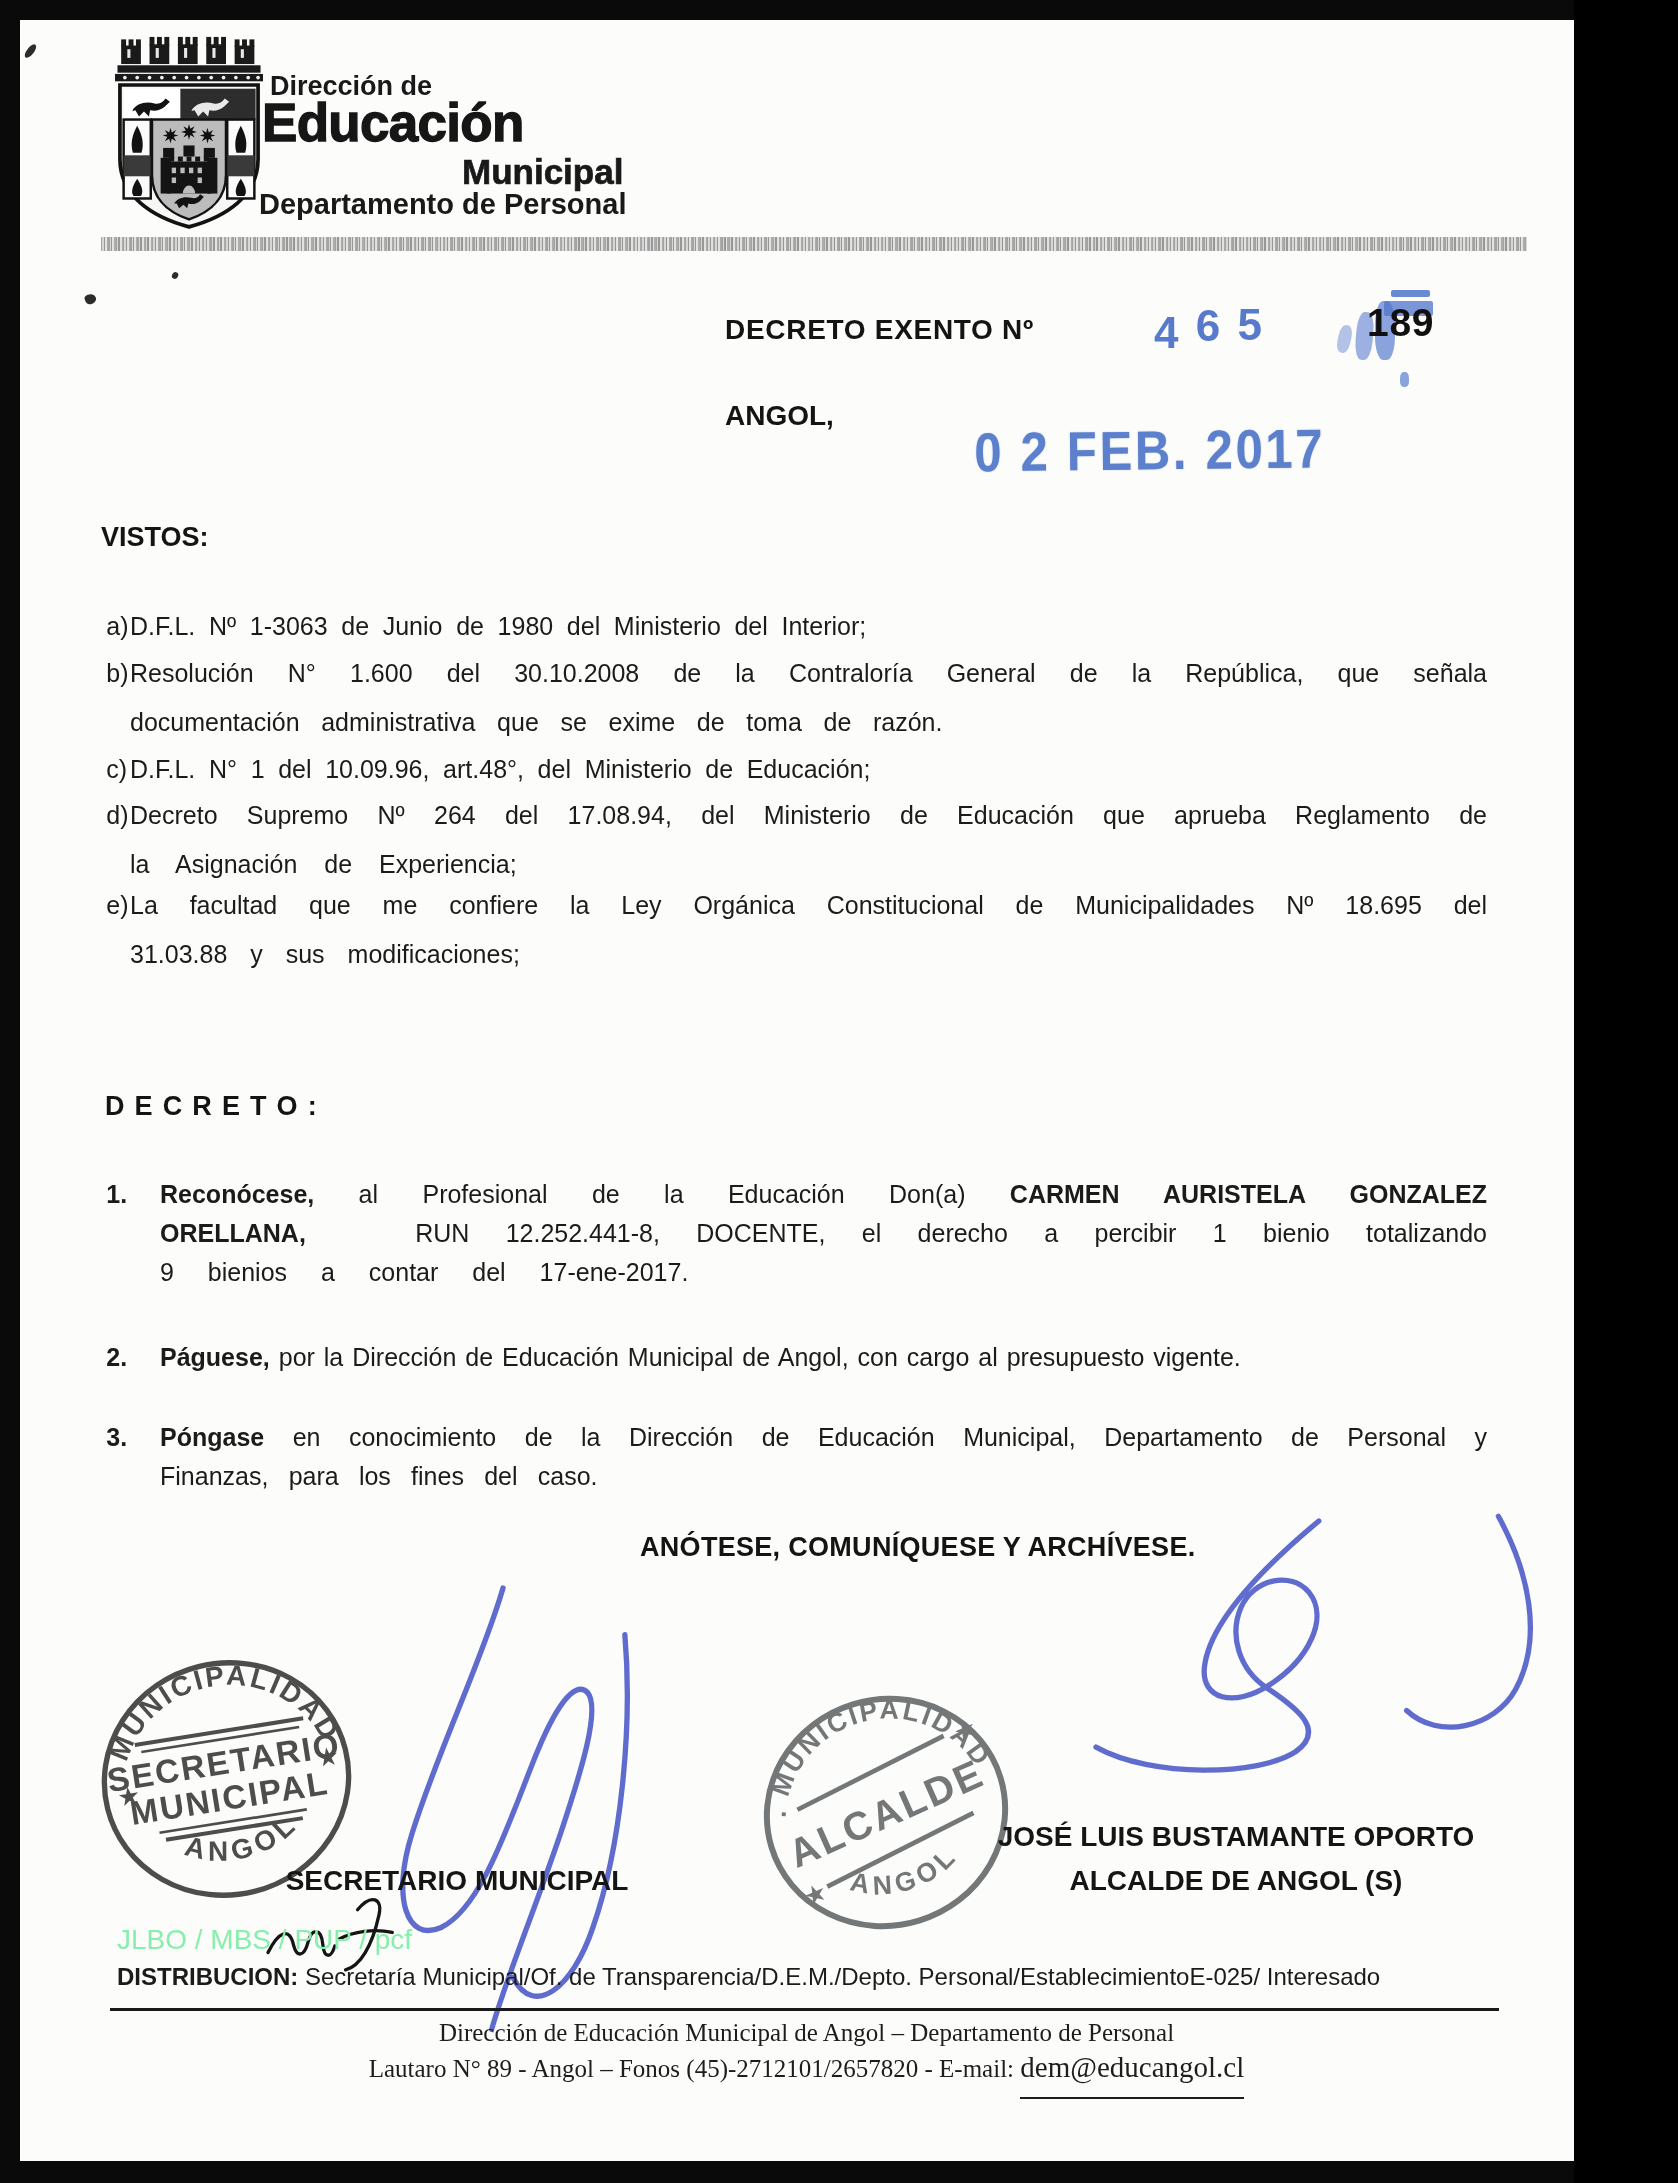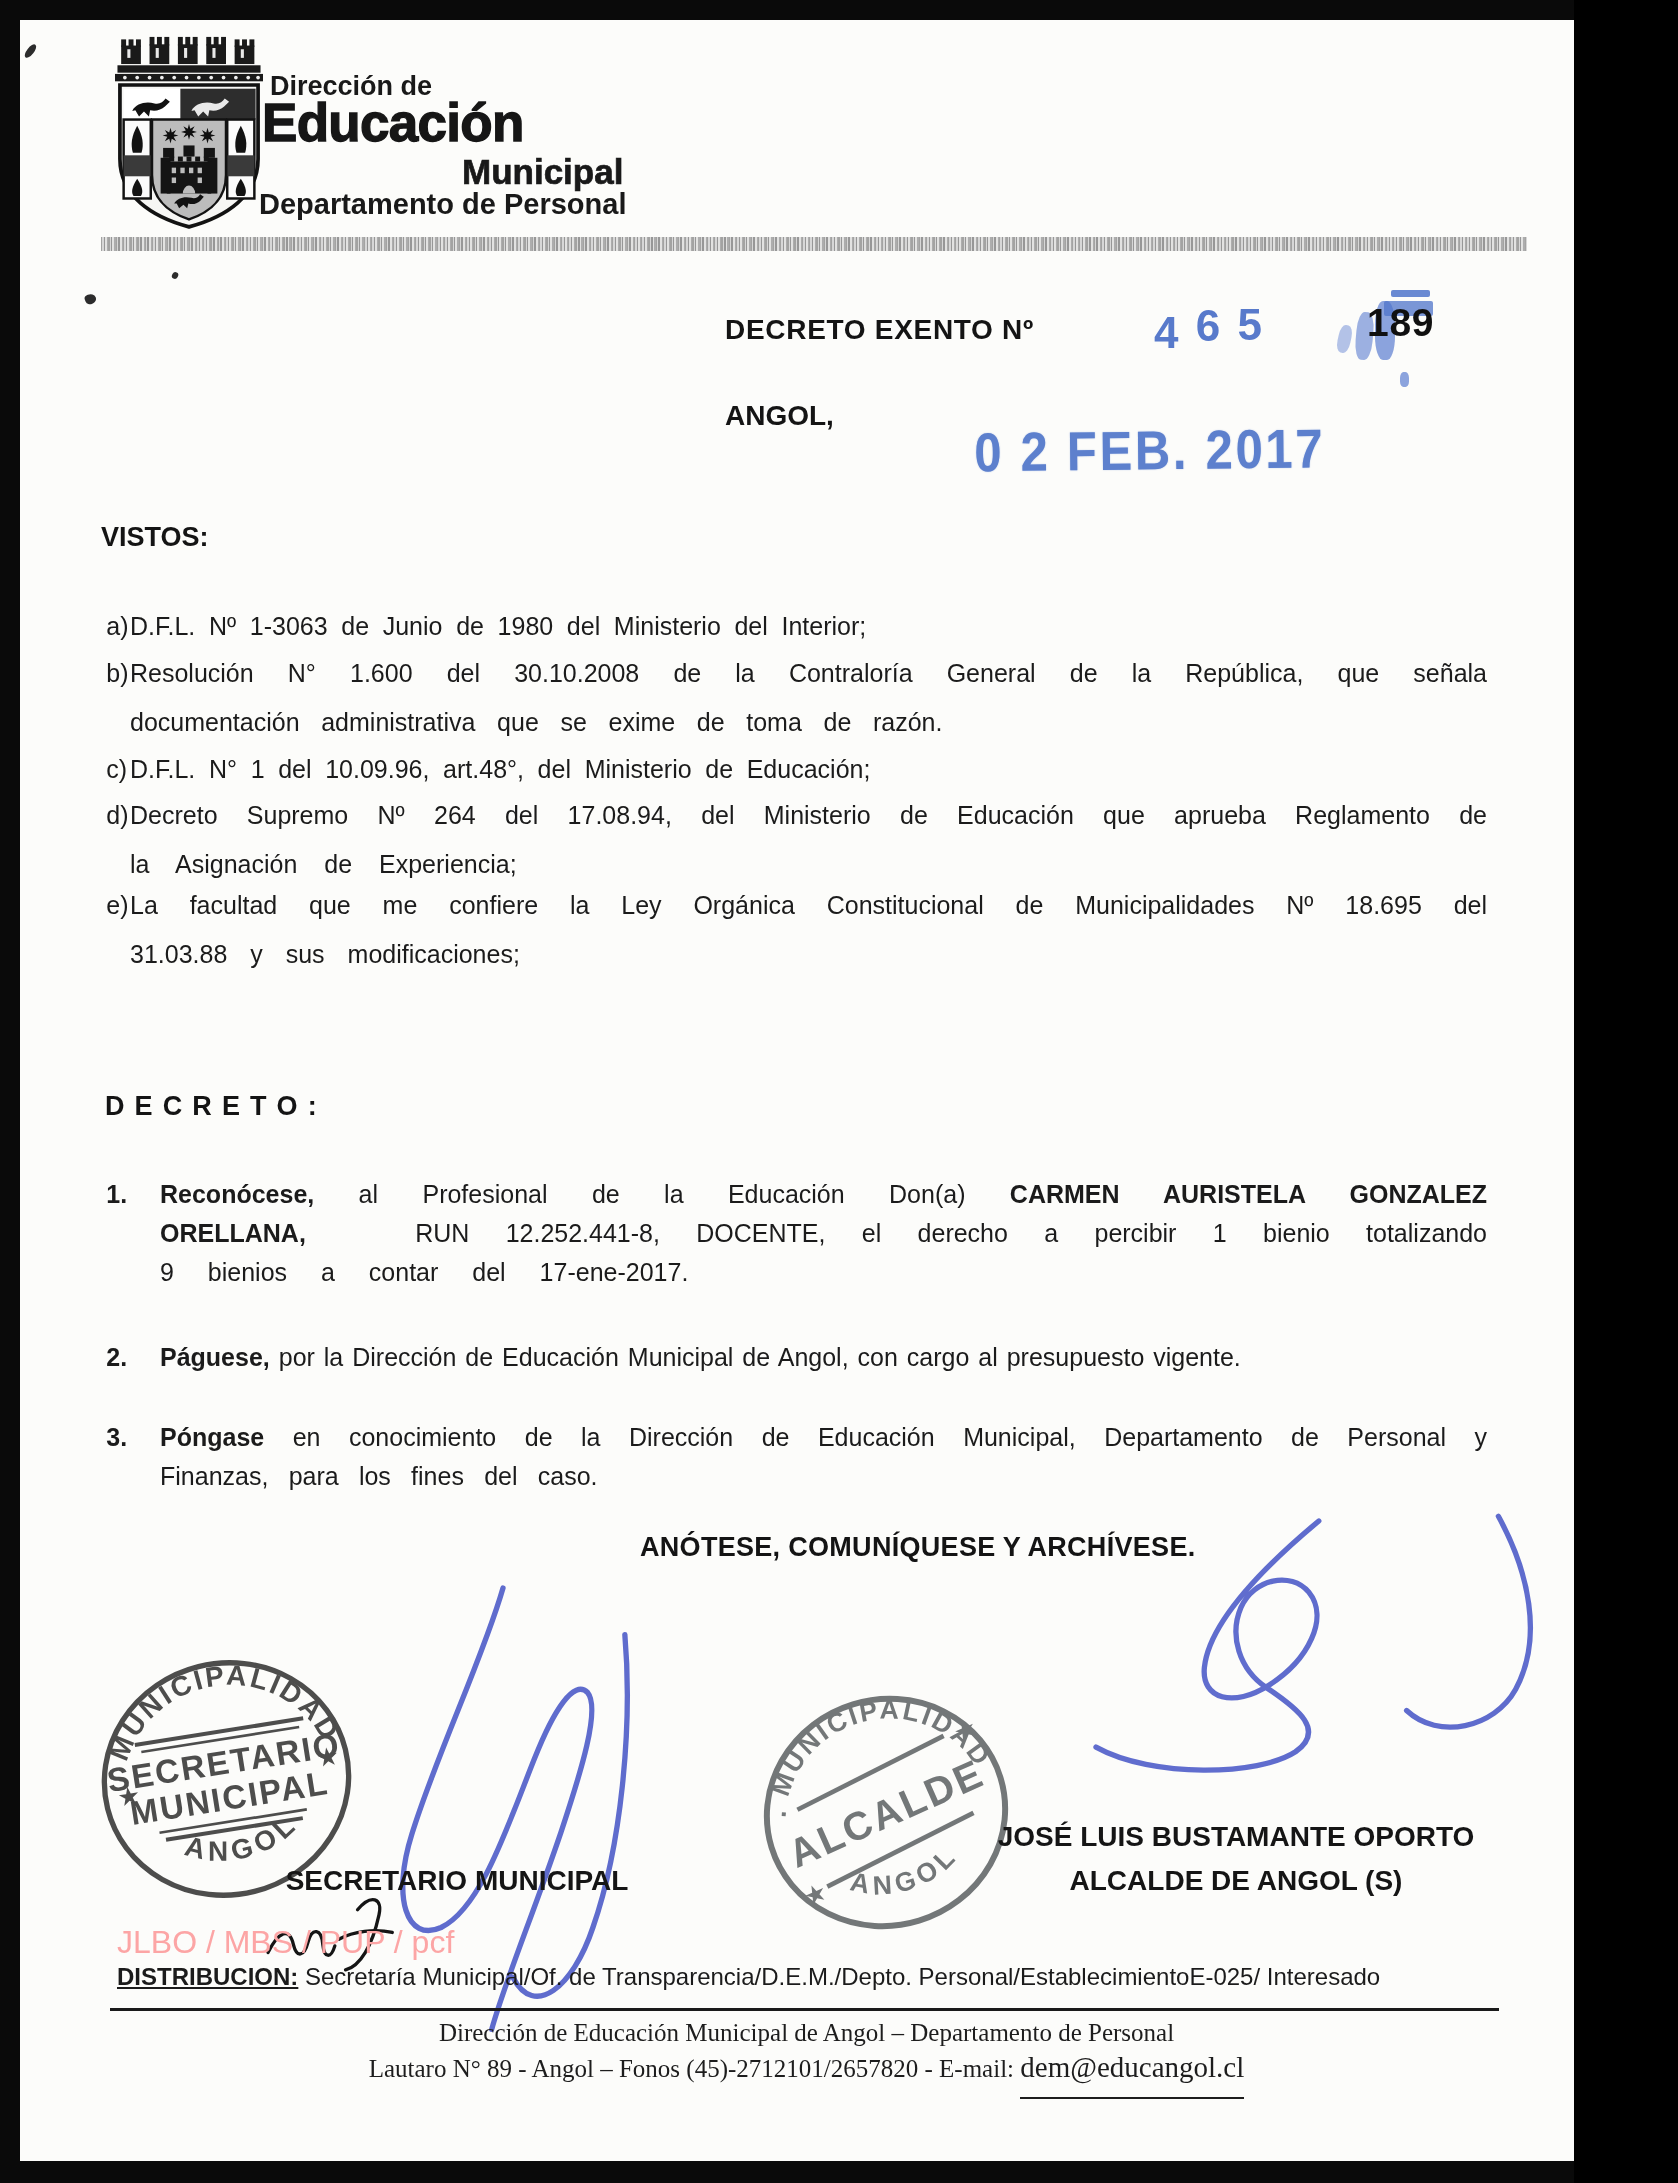--- a/index.html
+++ b/index.html
@@ -47,23 +47,23 @@
   .d2w .txt{word-spacing:2px;}
   .d3w .txt{word-spacing:13.3px;}
   .gap-after{margin-right:73px;}
   .closing{left:640px;top:1532px;font-size:27px;font-weight:bold;color:#141414;letter-spacing:0.3px;}
   
   .sig-name-left{left:227px;top:1821px;width:460px;text-align:center;font-size:28px;font-weight:bold;color:#151515;}
   .sig-title-left{left:227px;top:1865px;width:460px;text-align:center;font-size:28px;font-weight:bold;color:#151515;}
   .sig-name-right{left:993px;top:1821px;width:486px;text-align:center;font-size:28px;font-weight:bold;color:#151515;}
   .sig-title-right{left:993px;top:1865px;width:486px;text-align:center;font-size:28px;font-weight:bold;color:#151515;}
   
-  .initials{left:117px;top:1924px;font-size:32px;color:#fca5a5;}
+  .initials{left:117px;top:1924px;font-size:28px;color:#86efac;}
   .distribution{left:117px;top:1963px;font-size:24px;color:#1b1b1b;width:1399px;}
-  .distribution .dl{font-weight:bold;text-decoration:underline;}
+  .distribution .dl{font-weight:bold;}
   .distribution .db{font-weight:normal;text-align:center;}
   .foot-rule{left:110px;top:2008px;width:1389px;height:3.3px;background:#1a1a1a;}
   .f1{left:107px;top:2019px;width:1399px;text-align:center;font-family:"Liberation Serif",serif;
       font-size:25px;color:#1d1d1d;}
   .f2{left:107px;top:2051px;width:1399px;text-align:center;font-family:"Liberation Serif",serif;
       font-size:25px;color:#1d1d1d;}
   .f2 .email{font-size:29px;border-bottom:2.7px solid #1d1d1d;padding-bottom:14px;}
   
   .sp{position:absolute;background:#2c2c2c;border-radius:50%;}
   svg text{font-family:"Liberation Sans",sans-serif;}

